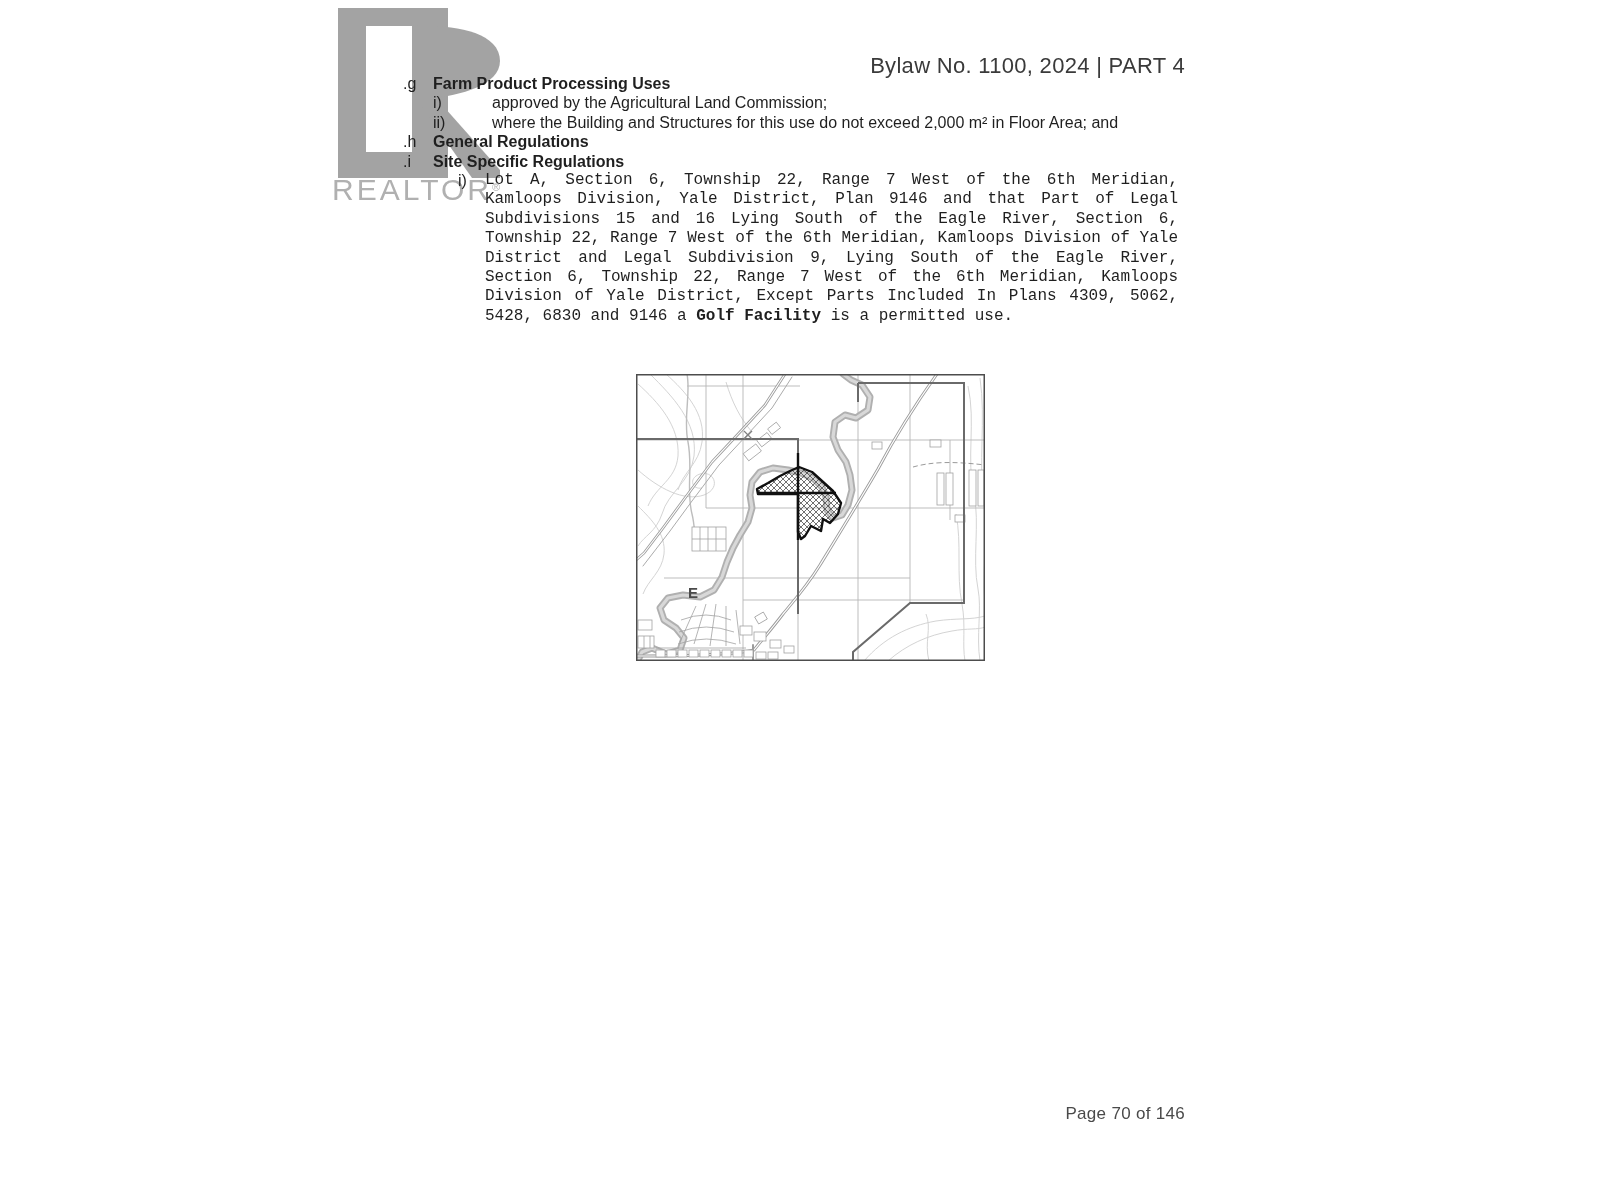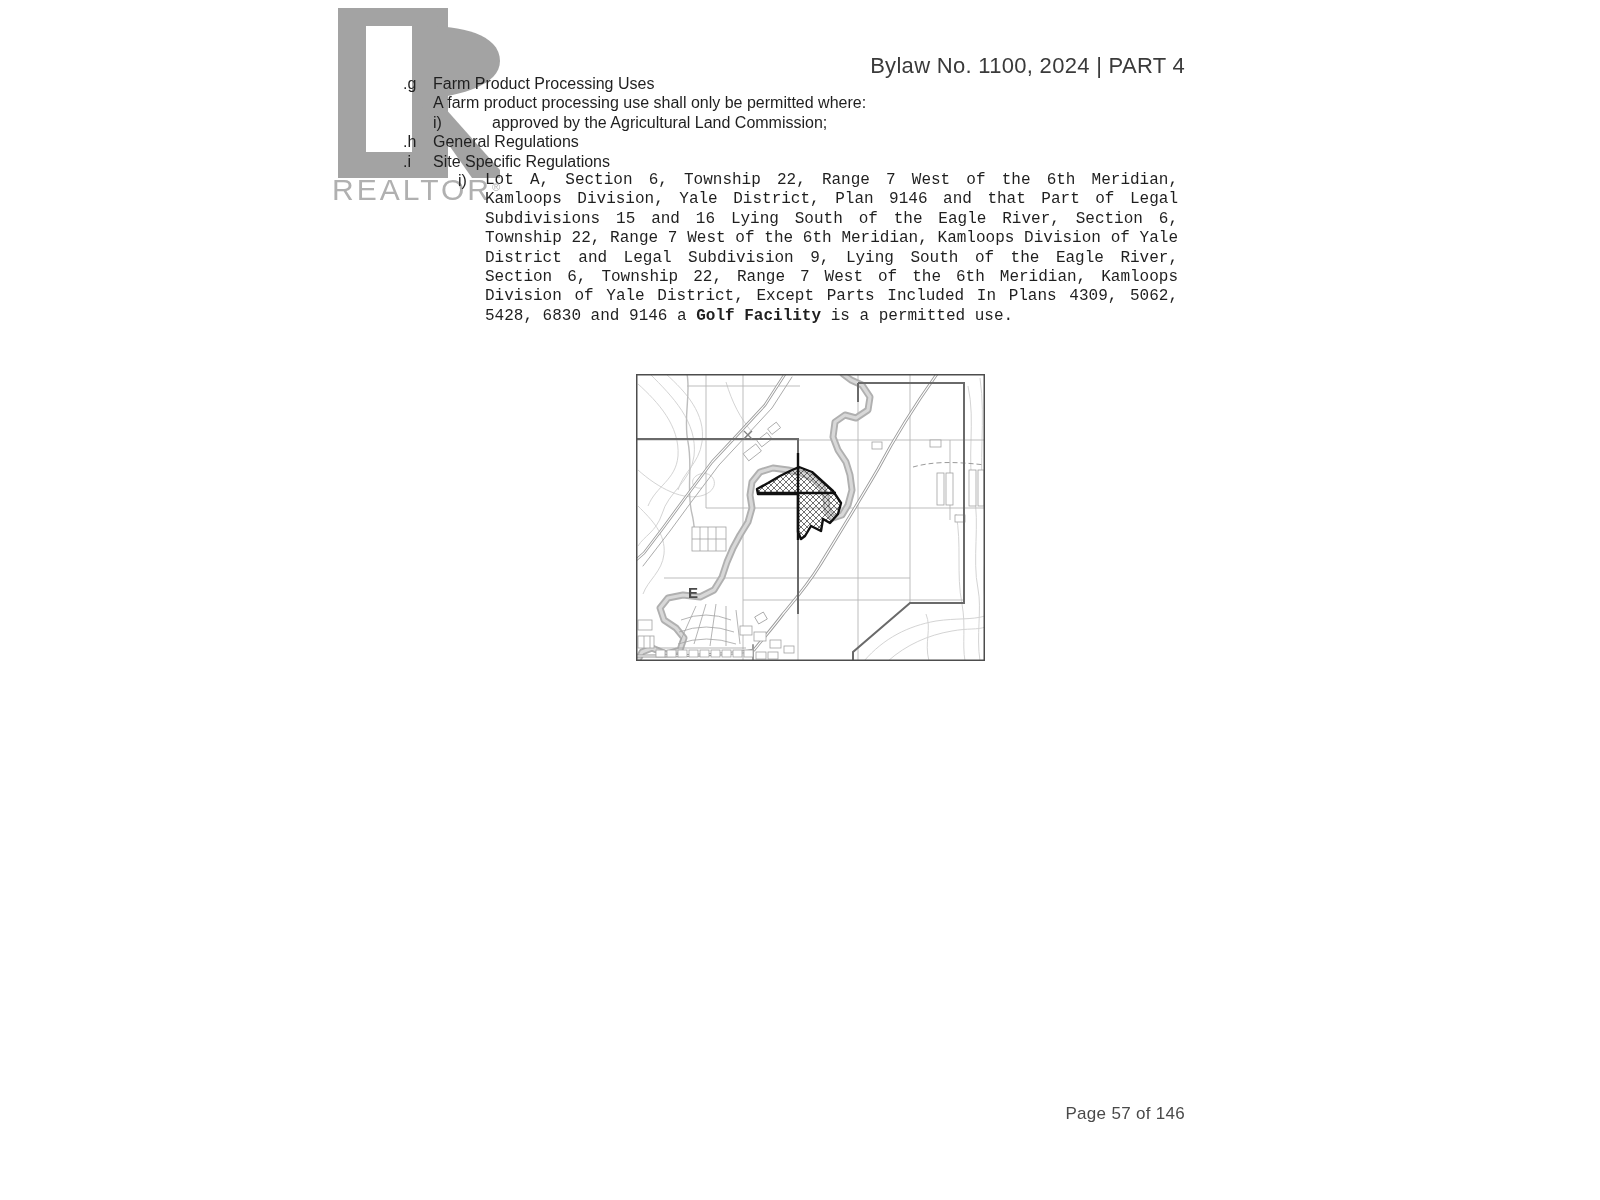--- a/index.html
+++ b/index.html
@@ -24,21 +24,21 @@
     position:absolute;top:1104px;right:415px;font-size:17px;color:#4a4a4a;
     letter-spacing:.3px;z-index:2;white-space:nowrap;
   }
   
   .content{
     position:absolute;left:400px;top:74px;width:790px;z-index:1;
     font-size:16px;line-height:19.4px;
   }
   .row{display:flex;}
   .lbl{width:33px;flex:0 0 33px;padding-left:3px;box-sizing:border-box;}
-  .sec-title{font-weight:normal;}
+  .sec-title{font-weight:bold;}
   .intro{margin-left:33px;}
   .li{display:flex;margin-left:33px;}
   .li .num{width:27px;flex:0 0 27px;}
   .li .li-text{width:715px;margin-left:32px;}
   .li2{display:flex;margin-left:58px;}
   .li2 .num{width:27px;flex:0 0 27px;}
   .legal{width:693px;margin:0;text-align:justify;text-align-last:left;font-family:Liberation Mono, monospace;}
   
   .map-wrap{position:absolute;left:636px;top:374px;width:349px;height:287px;z-index:1;}
 </style>
@@ -56,24 +56,27 @@
 </div>
 
 <div class="doc-header">Bylaw No. 1100, 2024 | PART 4</div>
 
 <div class="content">
 
   <div class="row">
     <span class="lbl">.g</span>
     <span class="sec-title">Farm Product Processing Uses</span>
   </div>
-  <div class="intro">A farm product processing use shall only be permitted where:</div>
   <div class="li">
     <span class="num">i)</span>
     <span class="li-text">approved by the Agricultural Land Commission;</span>
+  </div>
+  <div class="li">
+    <span class="num">ii)</span>
+    <span class="li-text">where the Building and Structures for this use do not exceed 2,000 m² in Floor Area; and</span>
   </div>
 
   <div class="row">
     <span class="lbl">.h</span>
     <span class="sec-title">General Regulations</span>
   </div>
 
   <div class="row">
     <span class="lbl">.i</span>
     <span class="sec-title">Site Specific Regulations</span>
@@ -188,13 +191,13 @@
     </g>
 
     <path d="M108,57 L116,65 M116,57 L108,65" stroke="#808080" stroke-width="1.2" fill="none"></path>
 
     <text x="52" y="224" font-size="15" font-weight="bold" fill="#4a4a4a" font-family="Liberation Sans, sans-serif">E</text>
 
     <rect x="0.75" y="0.75" width="347.5" height="285.5" fill="none" stroke="#4d4d4d" stroke-width="1.5"></rect>
   </svg>
 </div>
 
-<div class="doc-footer">Page 57 of 146</div>
+<div class="doc-footer">Page 70 of 146</div>
 
 </body></html>

